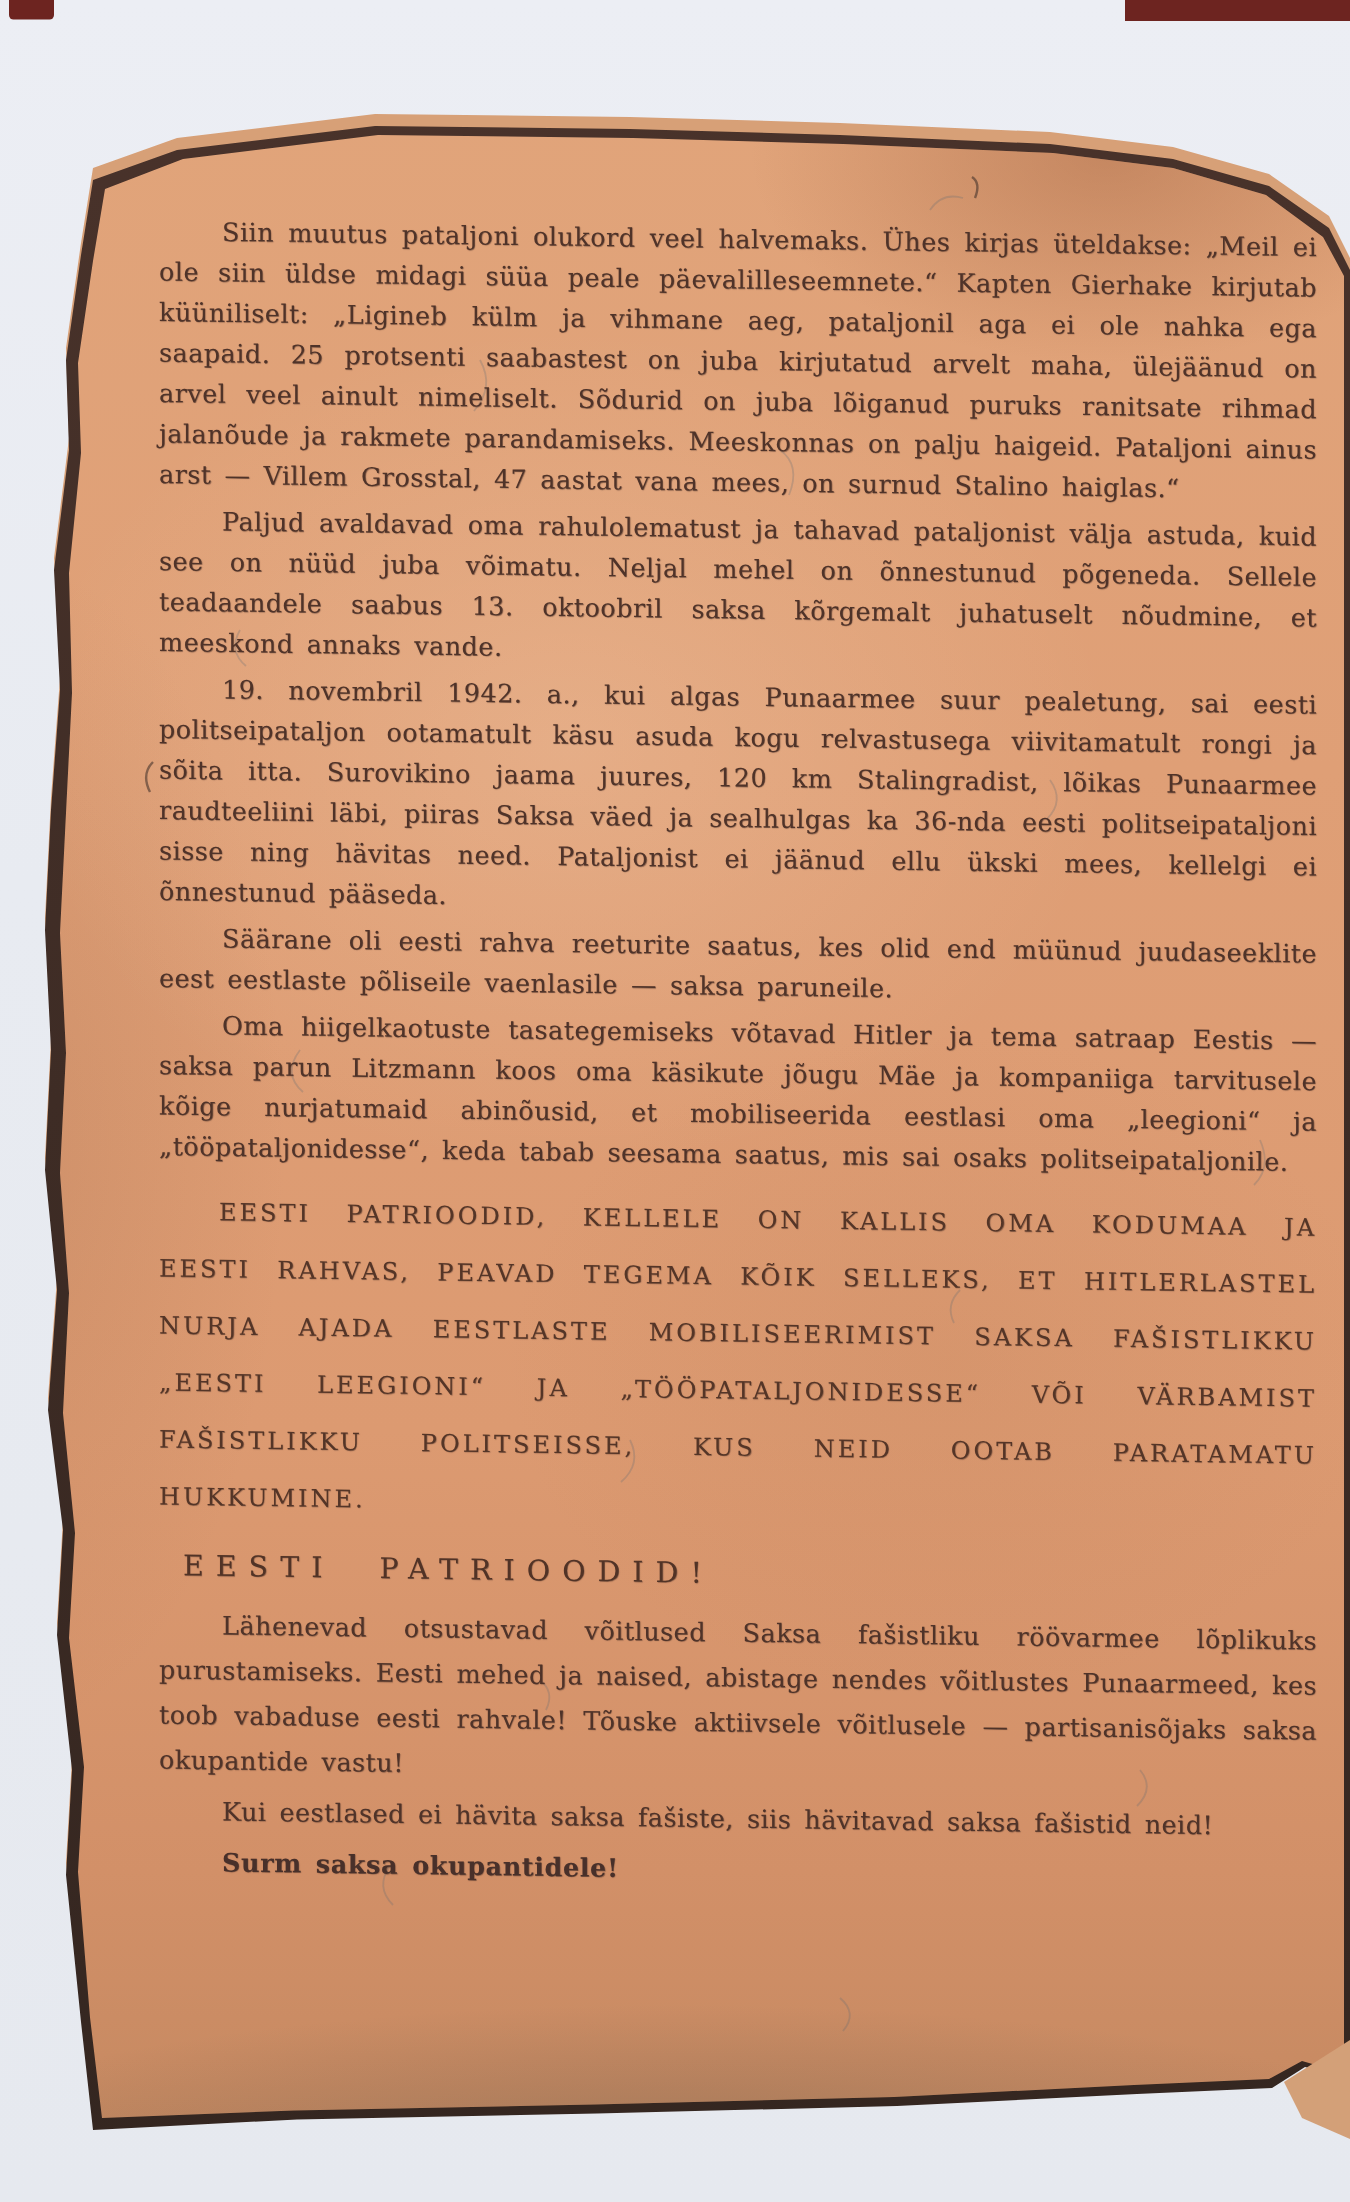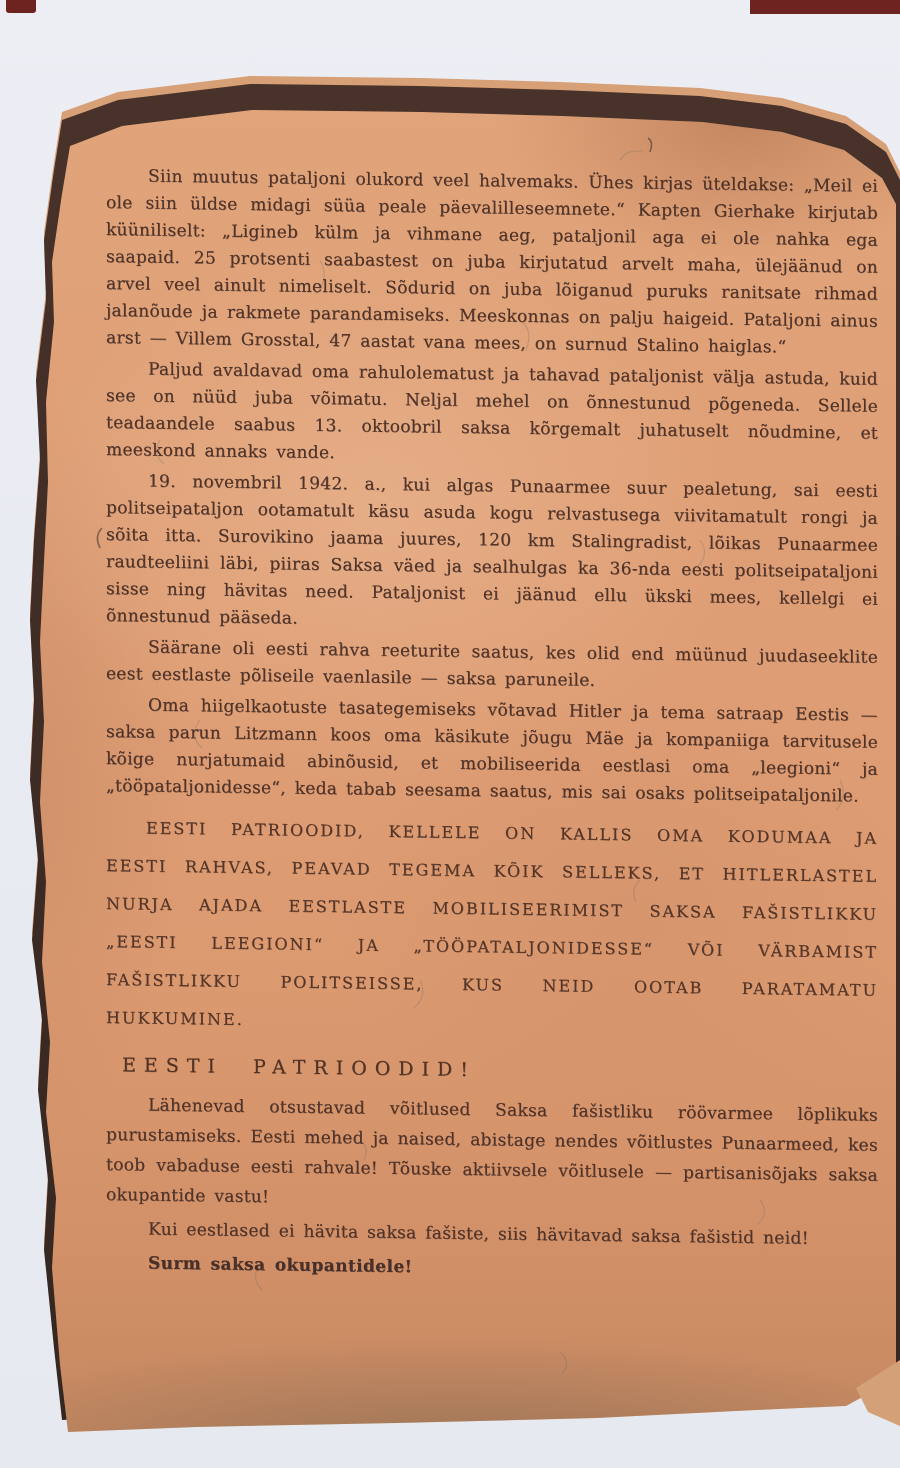--- a/index.html
+++ b/index.html
@@ -34,21 +34,20 @@
   .page-paper{
     position:absolute; inset:0;
     clip-path:polygon(70px 126px,122px 106px,252px 90px,422px 92px,562px 96px,702px 102px,782px 112px,844px 130px,882px 158px,896px 184px,896px 1382px,868px 1374px,846px 1386px,756px 1390px,596px 1398px,396px 1403px,196px 1407px,68px 1412px,60px 1345px,52px 1248px,56px 1178px,46px 1092px,50px 1022px,42px 942px,46px 862px,40px 782px,44px 702px,40px 622px,44px 542px,48px 462px,46px 382px,54px 302px,52px 242px,62px 174px);
     background-image:
       radial-gradient(ellipse 340px 200px at 82% 7%, rgba(146,82,50,0.35), transparent 70%),
       radial-gradient(ellipse 520px 400px at 42% 34%, rgba(255,230,202,0.20), transparent 70%),
       radial-gradient(ellipse 420px 320px at 70% 62%, rgba(176,116,78,0.14), transparent 70%),
       radial-gradient(ellipse 700px 150px at 50% 99%, rgba(96,86,74,0.40), transparent 78%),
       radial-gradient(ellipse 260px 560px at 1% 52%, rgba(150,100,70,0.20), transparent 70%),
       linear-gradient(180deg,#e1a57b 0%,#df9f76 35%,#dc9a71 65%,#d29068 85%,#c2875f 100%);
-    margin-top: 20px;
   }
   .fibers{position:absolute; left:0; top:0; pointer-events:none;}
   .ink-speck{
     position:absolute; left:36px; top:878px; width:6px; height:6px;
     border-radius:50%; background:#3a2c26;
   }
   
   .text-block{
     position:absolute; left:106px; top:142px; width:772px;
     transform:skewY(0.8deg); transform-origin:left top;

